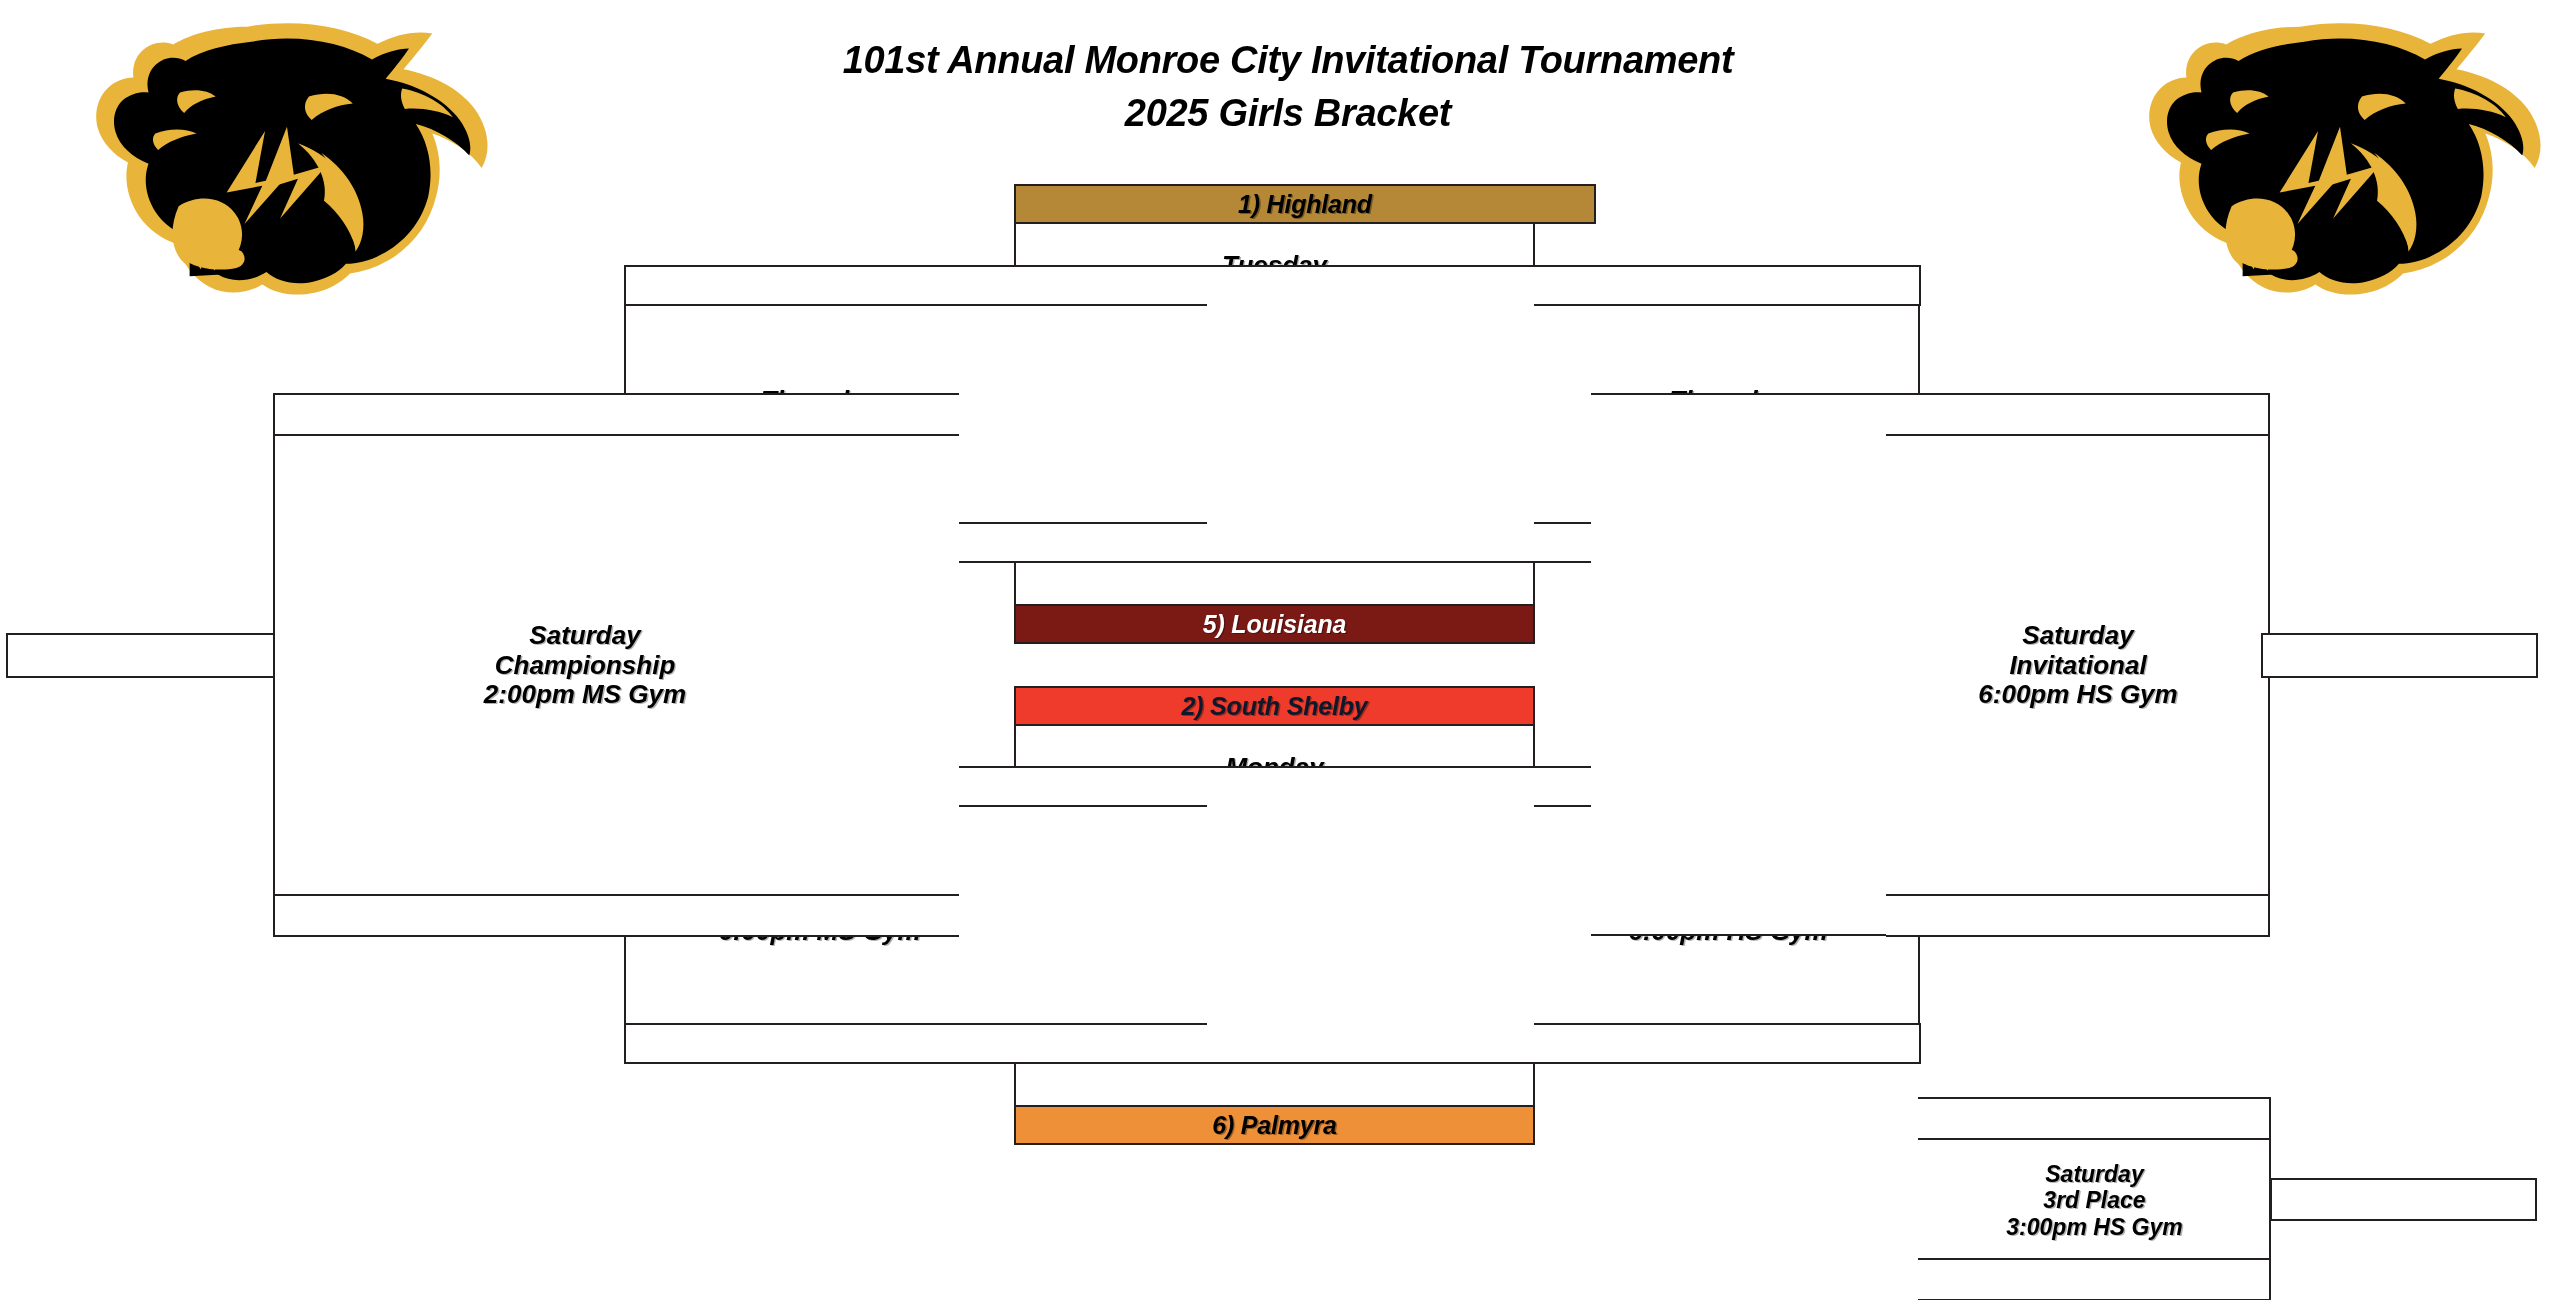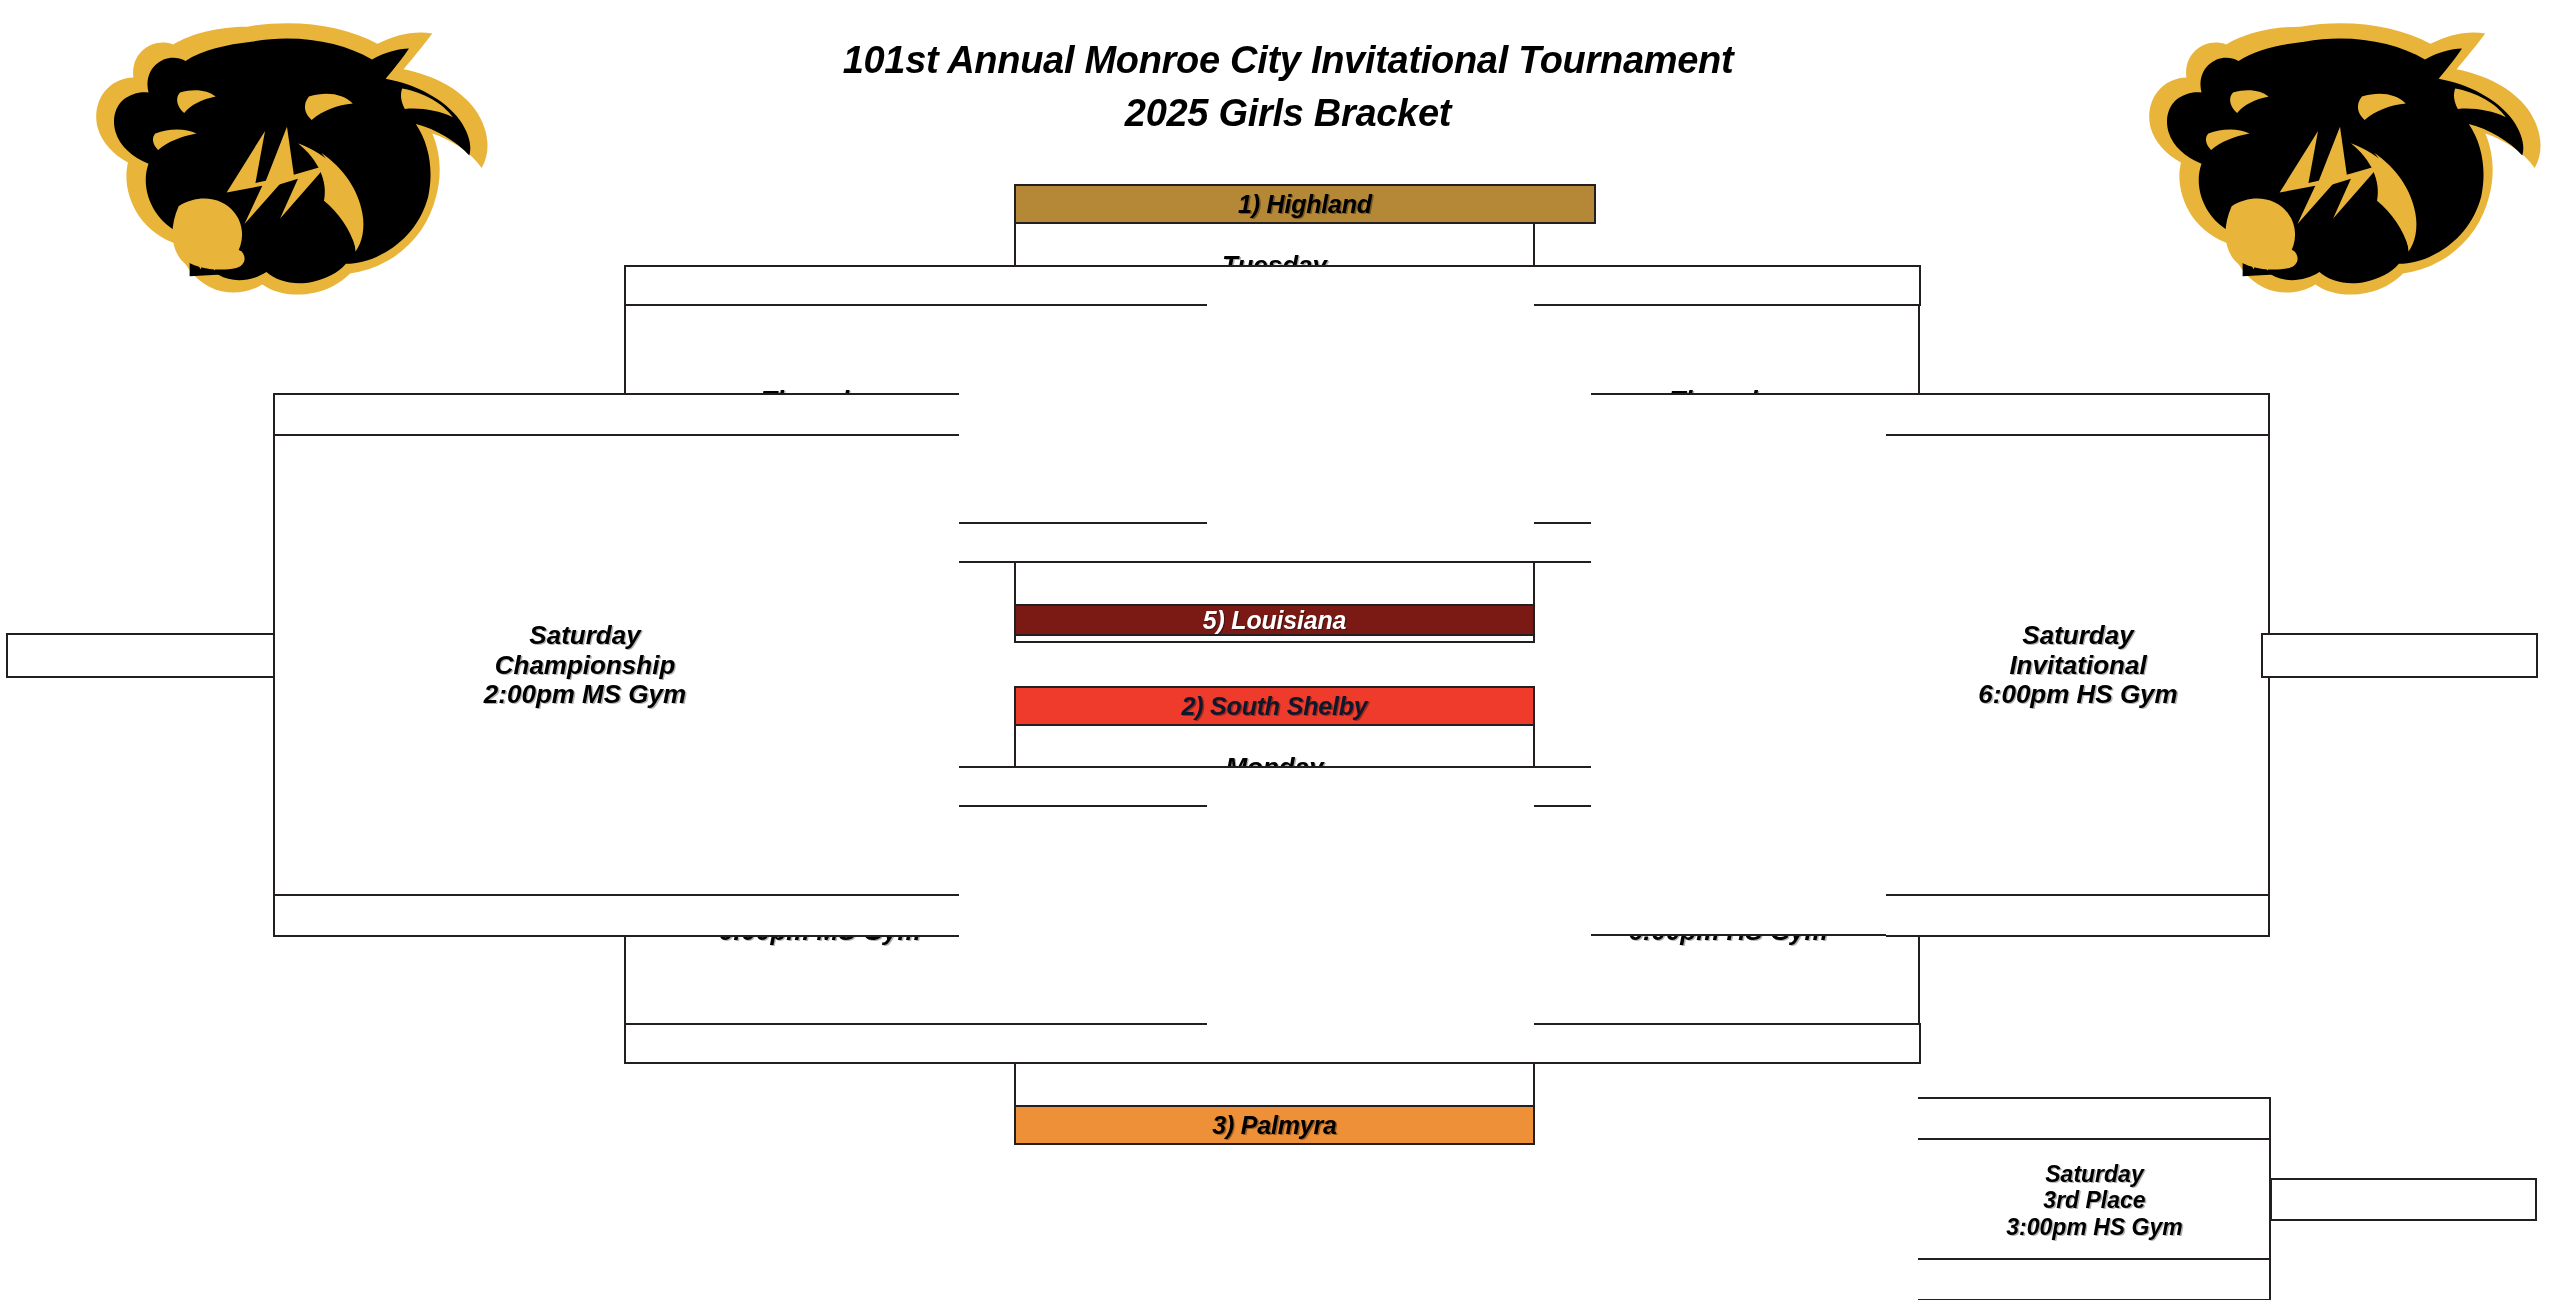--- a/index.html
+++ b/index.html
@@ -150,21 +150,21 @@
 </div>
 <div class="info" style="left:1014px;top:233px;width:521px;height:96px;">
   <div>Tuesday</div>
   <div>6:00pm HS Gym</div>
 </div>
 
 <div class="box" style="left:1014px;top:434px;width:521px;height:209px;"></div>
 <div class="slot plain" id="slot-2" style="left: 1014px; top: 434px; width: 521px; height: 40px; background-color: rgb(255, 255, 255); color: rgb(27, 48, 232);">
   <span>4) Paris</span>
 </div>
-<div class="slot" id="slot-3" style="left: 1014px; top: 604px; width: 521px; height: 32px; background-color: rgb(123, 26, 21); color: rgb(255, 255, 255);">
+<div class="slot" id="slot-3" style="left: 1014px; top: 604px; width: 521px; height: 40px; background-color: rgb(123, 26, 21); color: rgb(255, 255, 255);">
   <span>5) Louisiana</span>
 </div>
 <div class="info" style="left:1014px;top:484px;width:521px;height:96px;">
   <div>Tuesday</div>
   <div>6:00pm MS Gym</div>
 </div>
 
 <div class="box" style="left:1014px;top:686px;width:521px;height:208px;"></div>
 <div class="slot" id="slot-4" style="left: 1014px; top: 686px; width: 521px; height: 40px; background-color: rgb(238, 59, 43); color: #0f172a;">
   <span>2) South Shelby</span>
@@ -175,21 +175,21 @@
 <div class="info" style="left:1014px;top:735px;width:521px;height:96px;">
   <div>Monday</div>
   <div>6:00pm MS Gym</div>
 </div>
 
 <div class="box" style="left:1014px;top:936px;width:521px;height:208px;"></div>
 <div class="slot" id="slot-6" style="left: 1014px; top: 936px; width: 521px; height: 40px; background-color: rgb(0, 0, 0); color: rgb(242, 201, 76);">
   <span>3) Monroe City</span>
 </div>
 <div class="slot" id="slot-7" style="left: 1014px; top: 1105px; width: 521px; height: 40px; background-color: rgb(238, 144, 56); color: rgb(0, 0, 0);">
-  <span>3) Palmyra</span>
+  <span>6) Palmyra</span>
 </div>
 <div class="info" style="left:1014px;top:986px;width:521px;height:96px;">
   <div>Monday</div>
   <div>6:00pm HS Gym</div>
 </div>
 
 <div class="box" style="left:624px;top:265px;width:1077px;height:298px;border-right:none;"></div>
 <div class="box" style="left:624px;top:265px;width:1077px;height:41px;border-right:none;"></div>
 <div class="box" style="left:624px;top:522px;width:1077px;height:41px;border-right:none;"></div>
 <div class="info" style="left:624px;top:368px;width:391px;height:96px;">

